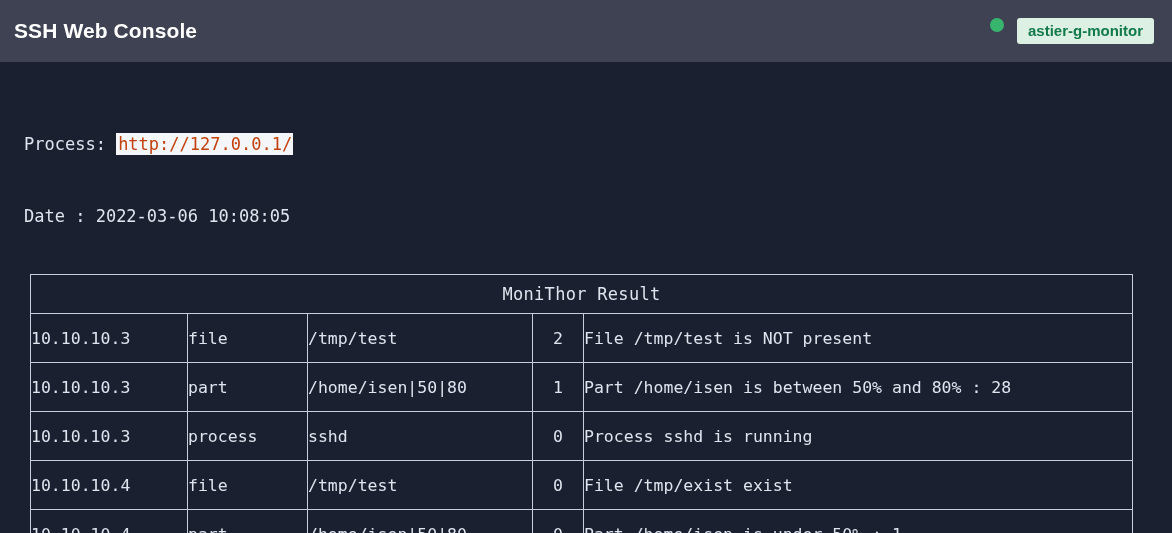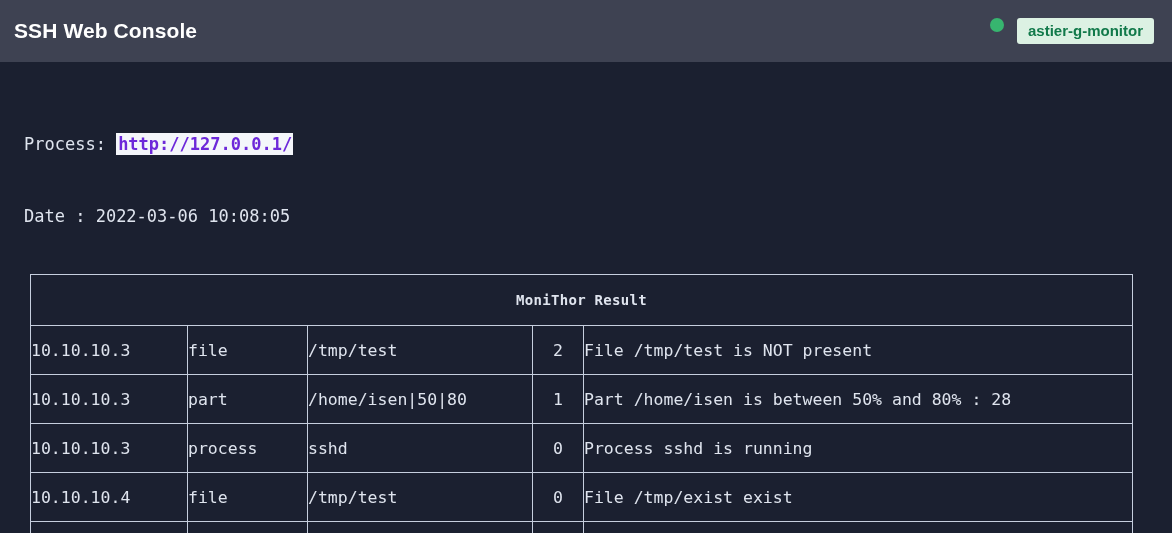--- a/index.html
+++ b/index.html
@@ -63,24 +63,23 @@
     font-size: 17px;
     color: #dfe4ee;
     line-height: 24px;
     white-space: pre;
   }
   .info-line {
     white-space: pre;
   }
   .refresh-link {
     background: #f4f6fa;
-    color: #6d28d9;
+    color: #c2410c;
     text-decoration: none;
     padding: 1px 1px 1px 2px;
-    font-weight: bold;
   }
 
   
   .table-wrap {
     padding: 22px 0 0 30px;
   }
   table.result {
     border-collapse: collapse;
     width: 1103px;
     table-layout: fixed;
@@ -97,24 +96,24 @@
   table.result th,
   table.result td {
     padding: 12px 0;
     height: 24px;
     vertical-align: middle;
     white-space: nowrap;
     overflow: hidden;
   }
   table.result th.title-cell {
     text-align: center;
-    font-weight: bold;
-    font-size: 14px;
+    font-weight: normal;
+    font-size: 17px;
     letter-spacing: 0.3px;
-    padding: 13px 10px;
+    padding: 7px 10px;
   }
   col.c-host   { width: 157px; }
   col.c-type   { width: 120px; }
   col.c-target { width: 225px; }
   col.c-code   { width: 51px; }
   col.c-msg    { width: auto; }
   td.cell-code { text-align: center; padding-left: 6px; padding-right: 6px; }
 </style>
 </head>
 <body>

